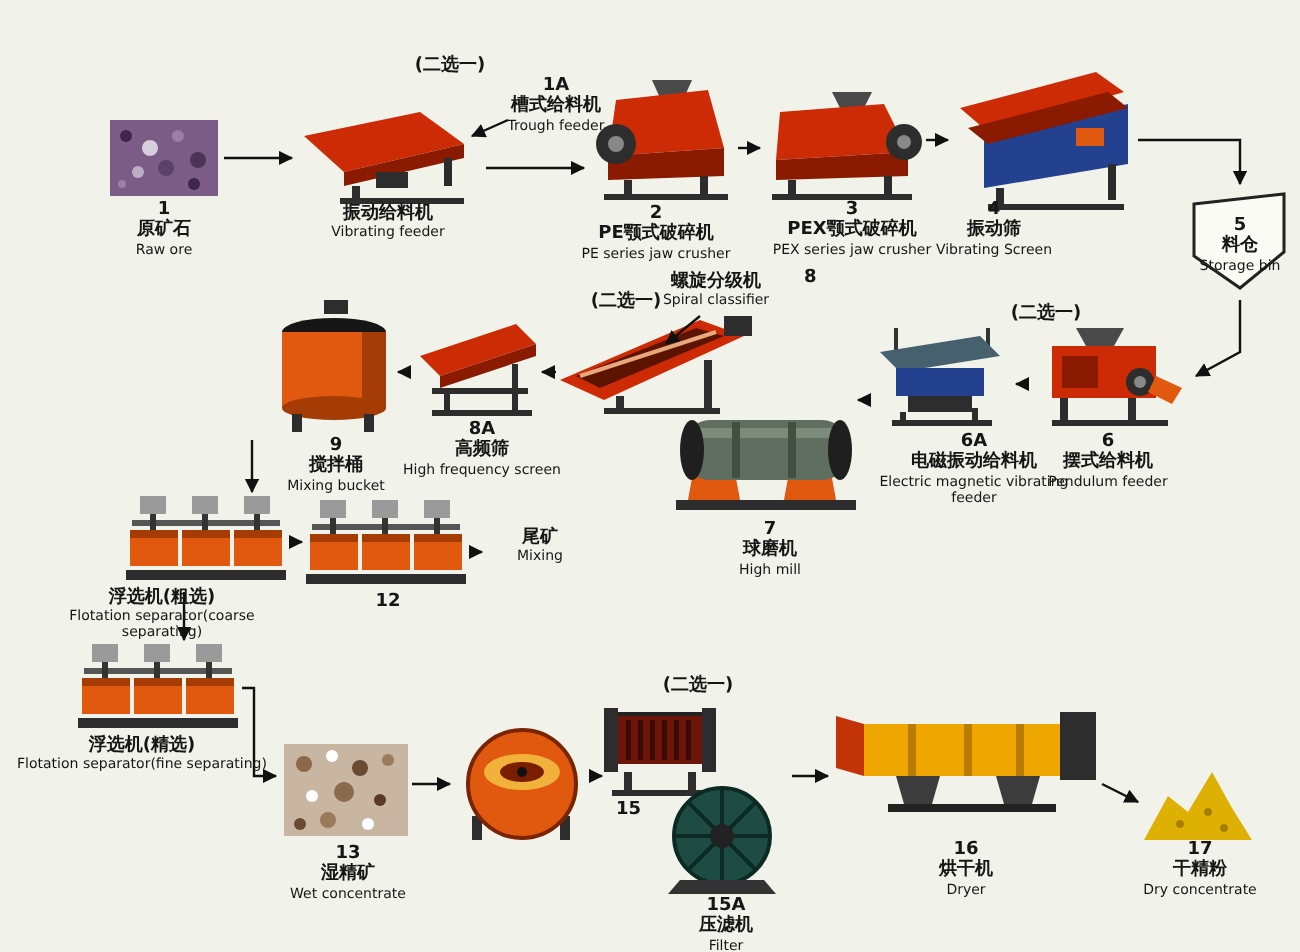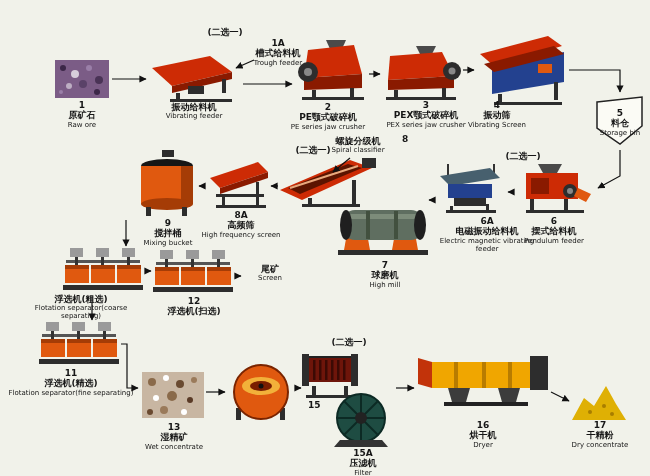--- a/index.html
+++ b/index.html
@@ -414,30 +414,28 @@
     <span class="en">Pendulum feeder</span>
   </div>
 
   <div class="lbl" style="left:16px;top:294px;width:130px">
     <span class="zh">浮选机(粗选)</span>
     <span class="en">Flotation separator(coarse separating)</span>
   </div>
 
   <div class="lbl" style="left:130px;top:296px;width:128px">
     <span class="num">12</span>
-    <span class="zh">浮选机(扫选)</span>
   </div>
 
   <div class="lbl" style="left:244px;top:264px;width:52px">
     <span class="zh">尾矿</span>
-    <span class="en">Screen</span>
+    <span class="en">Mixing</span>
   </div>
 
   <div class="lbl" style="left:6px;top:368px;width:130px">
-    <span class="num">11</span>
     <span class="zh">浮选机(精选)</span>
     <span class="en">Flotation separator(fine separating)</span>
   </div>
 
   <div class="lbl" style="left:140px;top:422px;width:68px">
     <span class="num">13</span>
     <span class="zh">湿精矿</span>
     <span class="en">Wet concentrate</span>
   </div>
 

